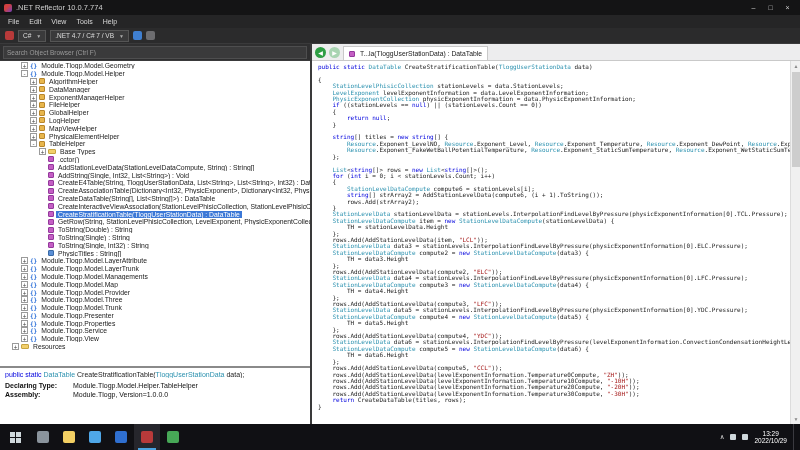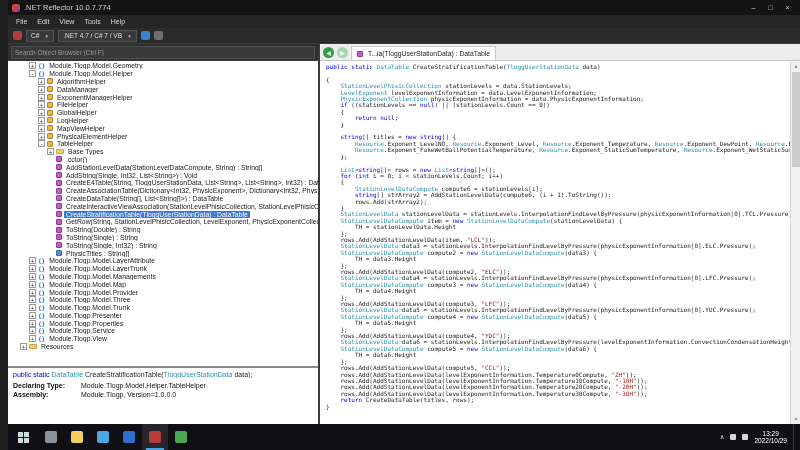--- a/index.html
+++ b/index.html
@@ -1,17 +1,17 @@
 <!DOCTYPE html>
 <html><head>
 <meta charset="utf-8">
 <style>
   *{margin:0;padding:0;box-sizing:border-box;}
   html,body{width:800px;height:450px;overflow:hidden;background:#000;font-family:"Liberation Sans",sans-serif;}
-  .window{width:800px;height:450px;display:flex;flex-direction:column;background:#1e1e1f;padding-left:8px;}
+  .window{width:800px;height:450px;display:flex;flex-direction:column;background:#1e1e1f;}
 
   
   .titlebar{height:15px;flex:none;display:flex;align-items:center;gap:4px;background:#141415;color:#cfcfcf;font-size:7.5px;padding:0 4px;}
   .app-logo{width:8px;height:8px;flex:none;border-radius:2px;background:linear-gradient(135deg,#d04040 40%,#7040c0);}
   .win-controls{margin-left:auto;display:flex;}
   .win-btn{width:17px;height:13px;display:flex;align-items:center;justify-content:center;color:#cfcfcf;font-size:7px;}
 
   
   .menubar{height:13px;flex:none;background:#252526;display:flex;align-items:center;color:#d8d8d8;font-size:7px;padding-left:3px;}
   .menu-item{padding:0 5px;height:100%;display:flex;align-items:center;}

